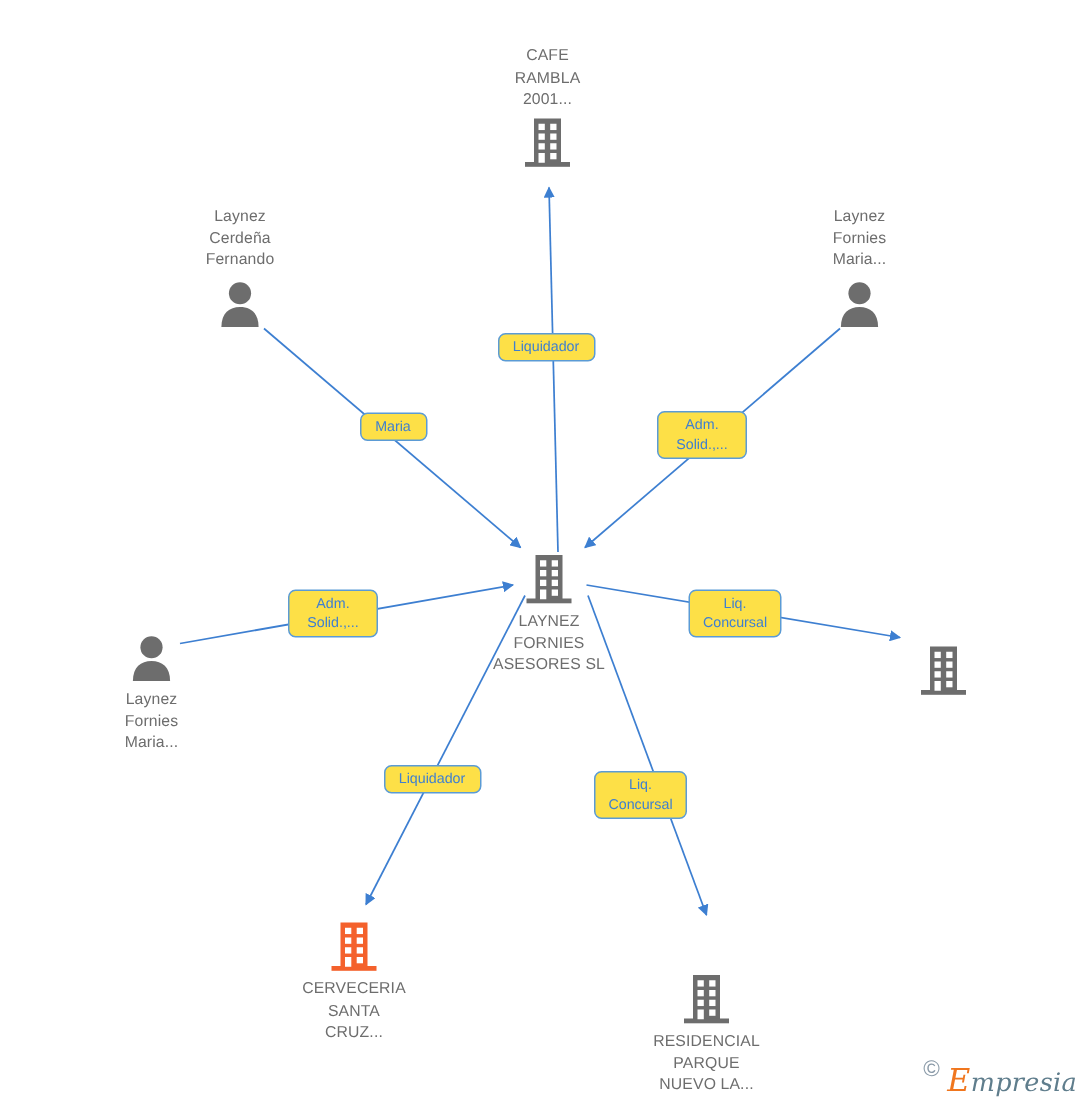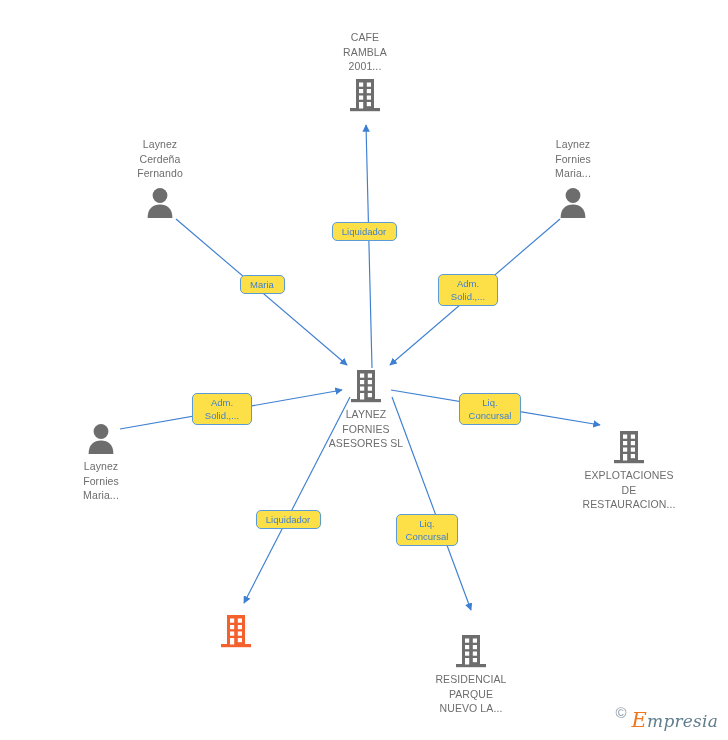--- a/index.html
+++ b/index.html
@@ -193,41 +193,41 @@
             <rect x="11" y="5.5" width="4.2" height="4.2" fill="#ffffff"></rect>
             <rect x="18.8" y="5.5" width="4.2" height="4.2" fill="#ffffff"></rect>
             <rect x="11" y="12" width="4.2" height="4.2" fill="#ffffff"></rect>
             <rect x="18.8" y="12" width="4.2" height="4.2" fill="#ffffff"></rect>
             <rect x="11" y="18.5" width="4.2" height="4.2" fill="#ffffff"></rect>
             <rect x="18.8" y="18.5" width="4.2" height="4.2" fill="#ffffff"></rect>
             <rect x="11" y="25" width="4.2" height="6.5" fill="#ffffff"></rect>
             <rect x="18.8" y="25" width="4.2" height="4.2" fill="#ffffff"></rect>
           </svg>
         </div>
-        <div class="node-label">EXPLOTACIONES
-DE
-RESTAURACION...</div>
       </div>
       <div class="node label-below" style="left: 236px; top: 613px;">
         <div>
           <svg class="node-icon" viewBox="0 0 34 36" xmlns="http://www.w3.org/2000/svg">
             <rect x="8" y="2" width="18" height="30" fill="#f4612c"></rect>
             <rect x="2" y="31" width="30" height="3.2" fill="#f4612c"></rect>
             <rect x="11" y="5.5" width="4.2" height="4.2" fill="#ffffff"></rect>
             <rect x="18.8" y="5.5" width="4.2" height="4.2" fill="#ffffff"></rect>
             <rect x="11" y="12" width="4.2" height="4.2" fill="#ffffff"></rect>
             <rect x="18.8" y="12" width="4.2" height="4.2" fill="#ffffff"></rect>
             <rect x="11" y="18.5" width="4.2" height="4.2" fill="#ffffff"></rect>
             <rect x="18.8" y="18.5" width="4.2" height="4.2" fill="#ffffff"></rect>
             <rect x="11" y="25" width="4.2" height="6.5" fill="#ffffff"></rect>
             <rect x="18.8" y="25" width="4.2" height="4.2" fill="#ffffff"></rect>
           </svg>
         </div>
-      </div>
-      <div class="node label-below" style="left: 471px; top: 633px;">
+        <div class="node-label">CERVECERIA
+SANTA
+CRUZ...</div>
+      </div>
+      <div class="node label-below" style="left: 471px; top: 648px;">
         <div>
           <svg class="node-icon" viewBox="0 0 34 36" xmlns="http://www.w3.org/2000/svg">
             <rect x="8" y="2" width="18" height="30" fill="#6d6d6d"></rect>
             <rect x="2" y="31" width="30" height="3.2" fill="#6d6d6d"></rect>
             <rect x="11" y="5.5" width="4.2" height="4.2" fill="#ffffff"></rect>
             <rect x="18.8" y="5.5" width="4.2" height="4.2" fill="#ffffff"></rect>
             <rect x="11" y="12" width="4.2" height="4.2" fill="#ffffff"></rect>
             <rect x="18.8" y="12" width="4.2" height="4.2" fill="#ffffff"></rect>
             <rect x="11" y="18.5" width="4.2" height="4.2" fill="#ffffff"></rect>
             <rect x="18.8" y="18.5" width="4.2" height="4.2" fill="#ffffff"></rect>

